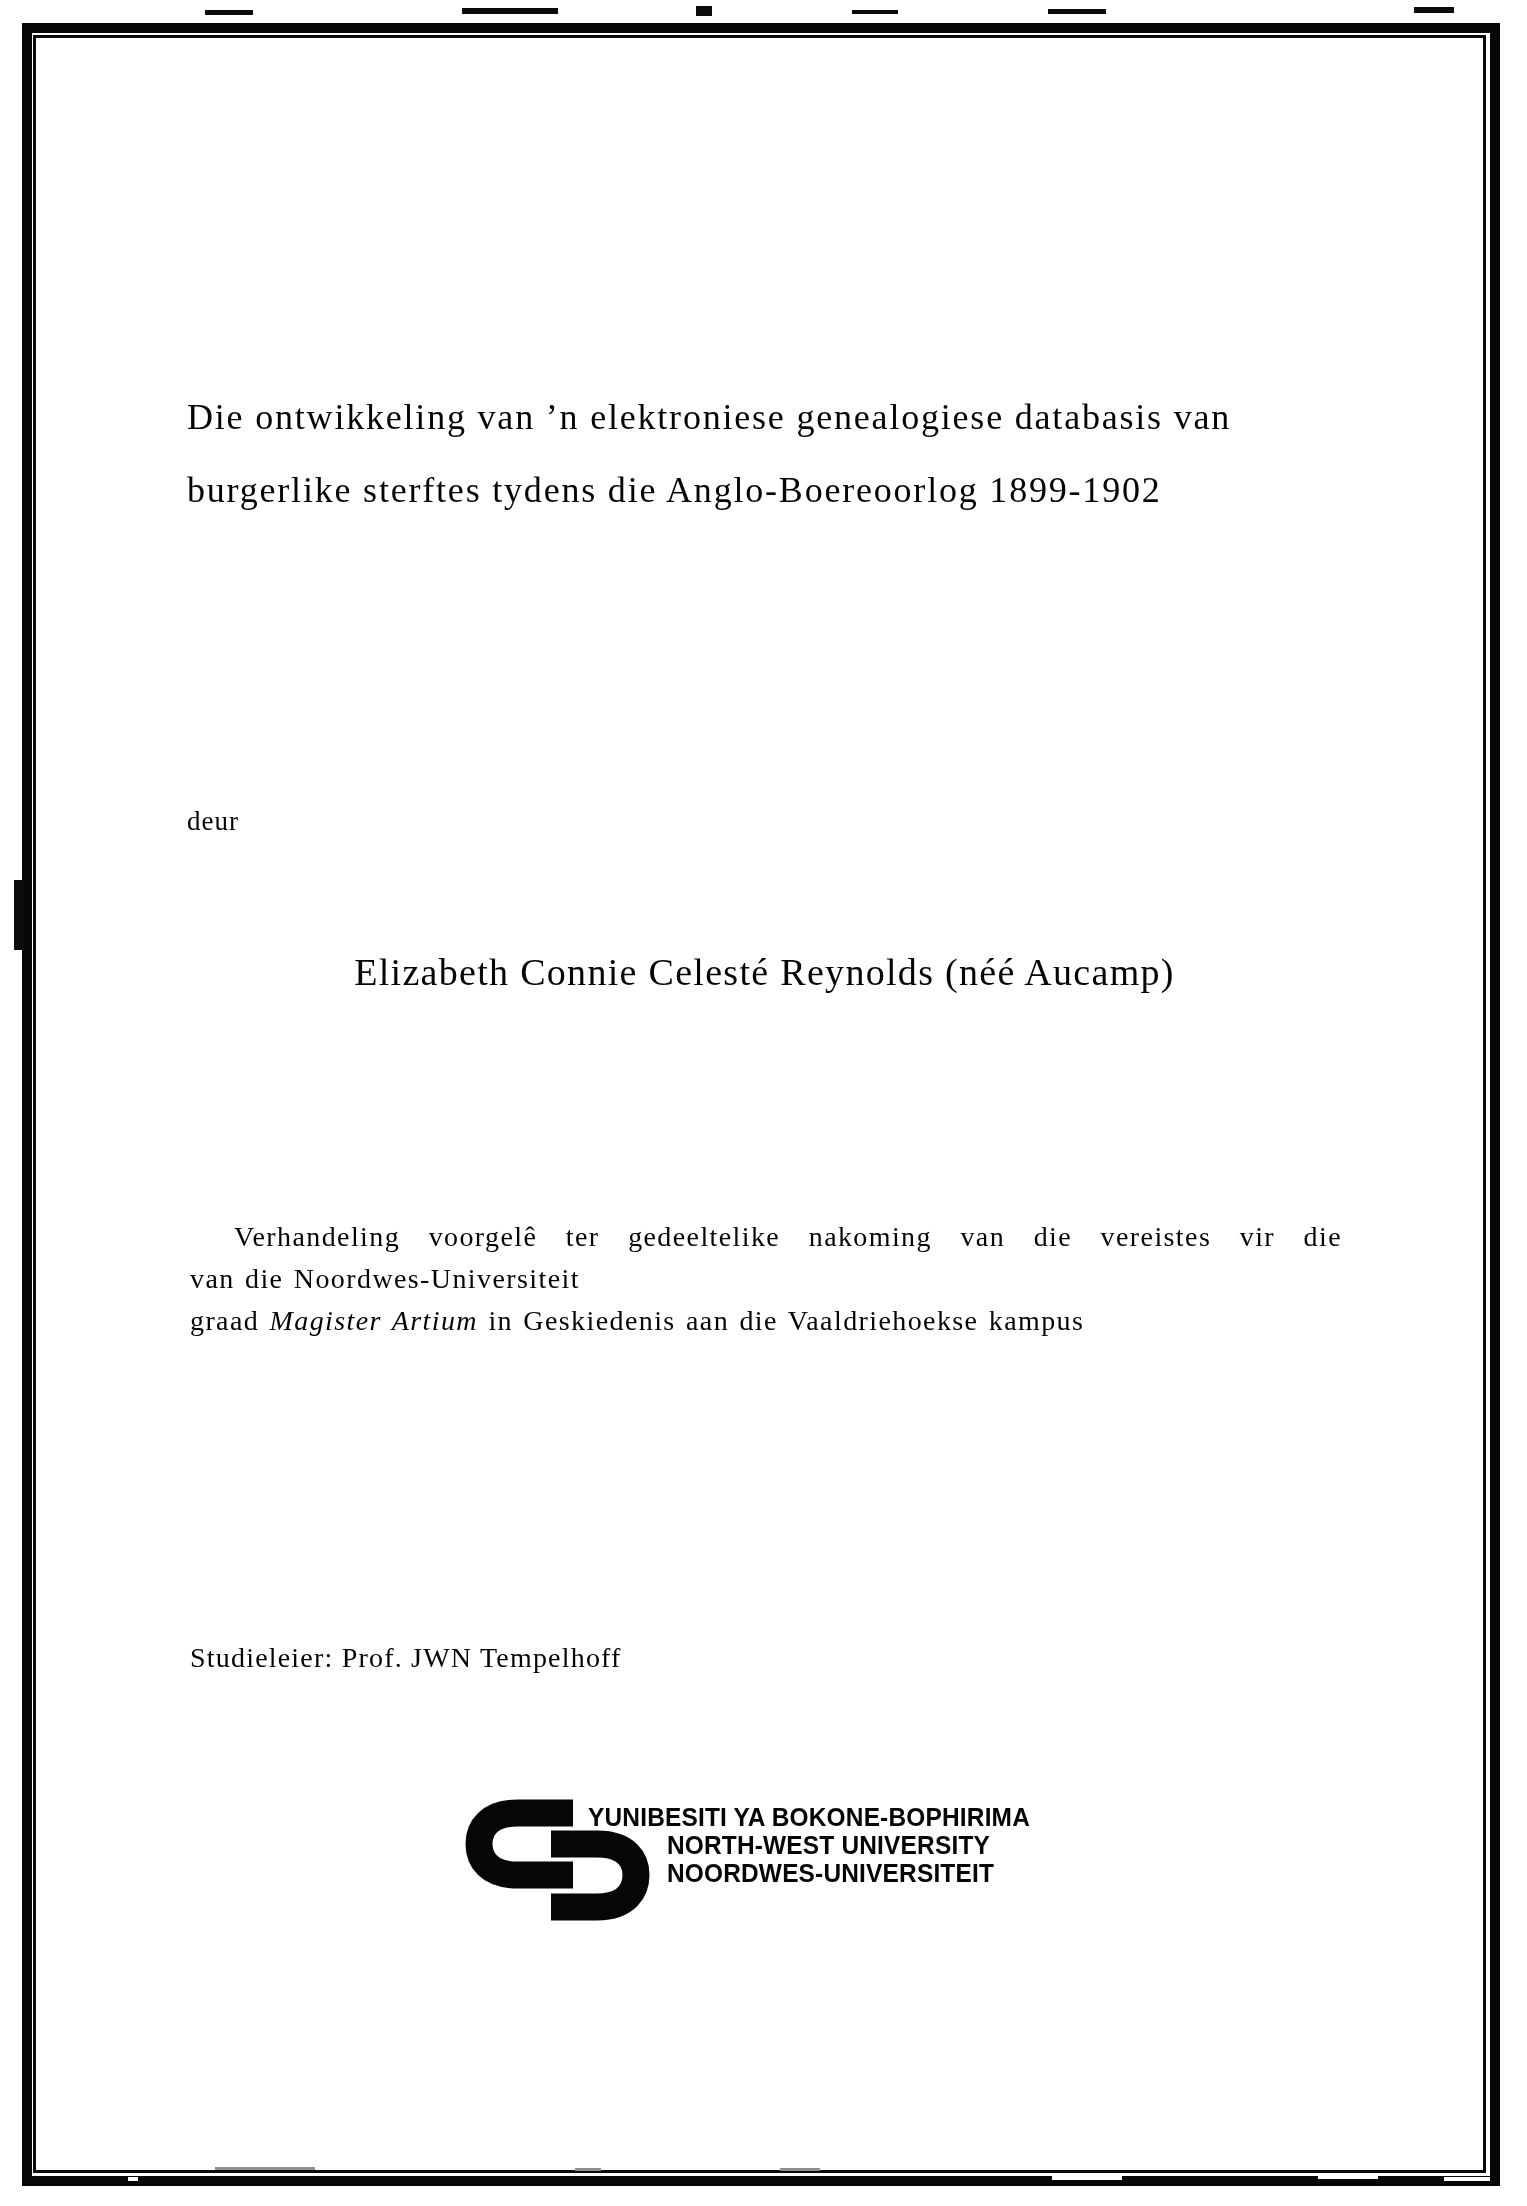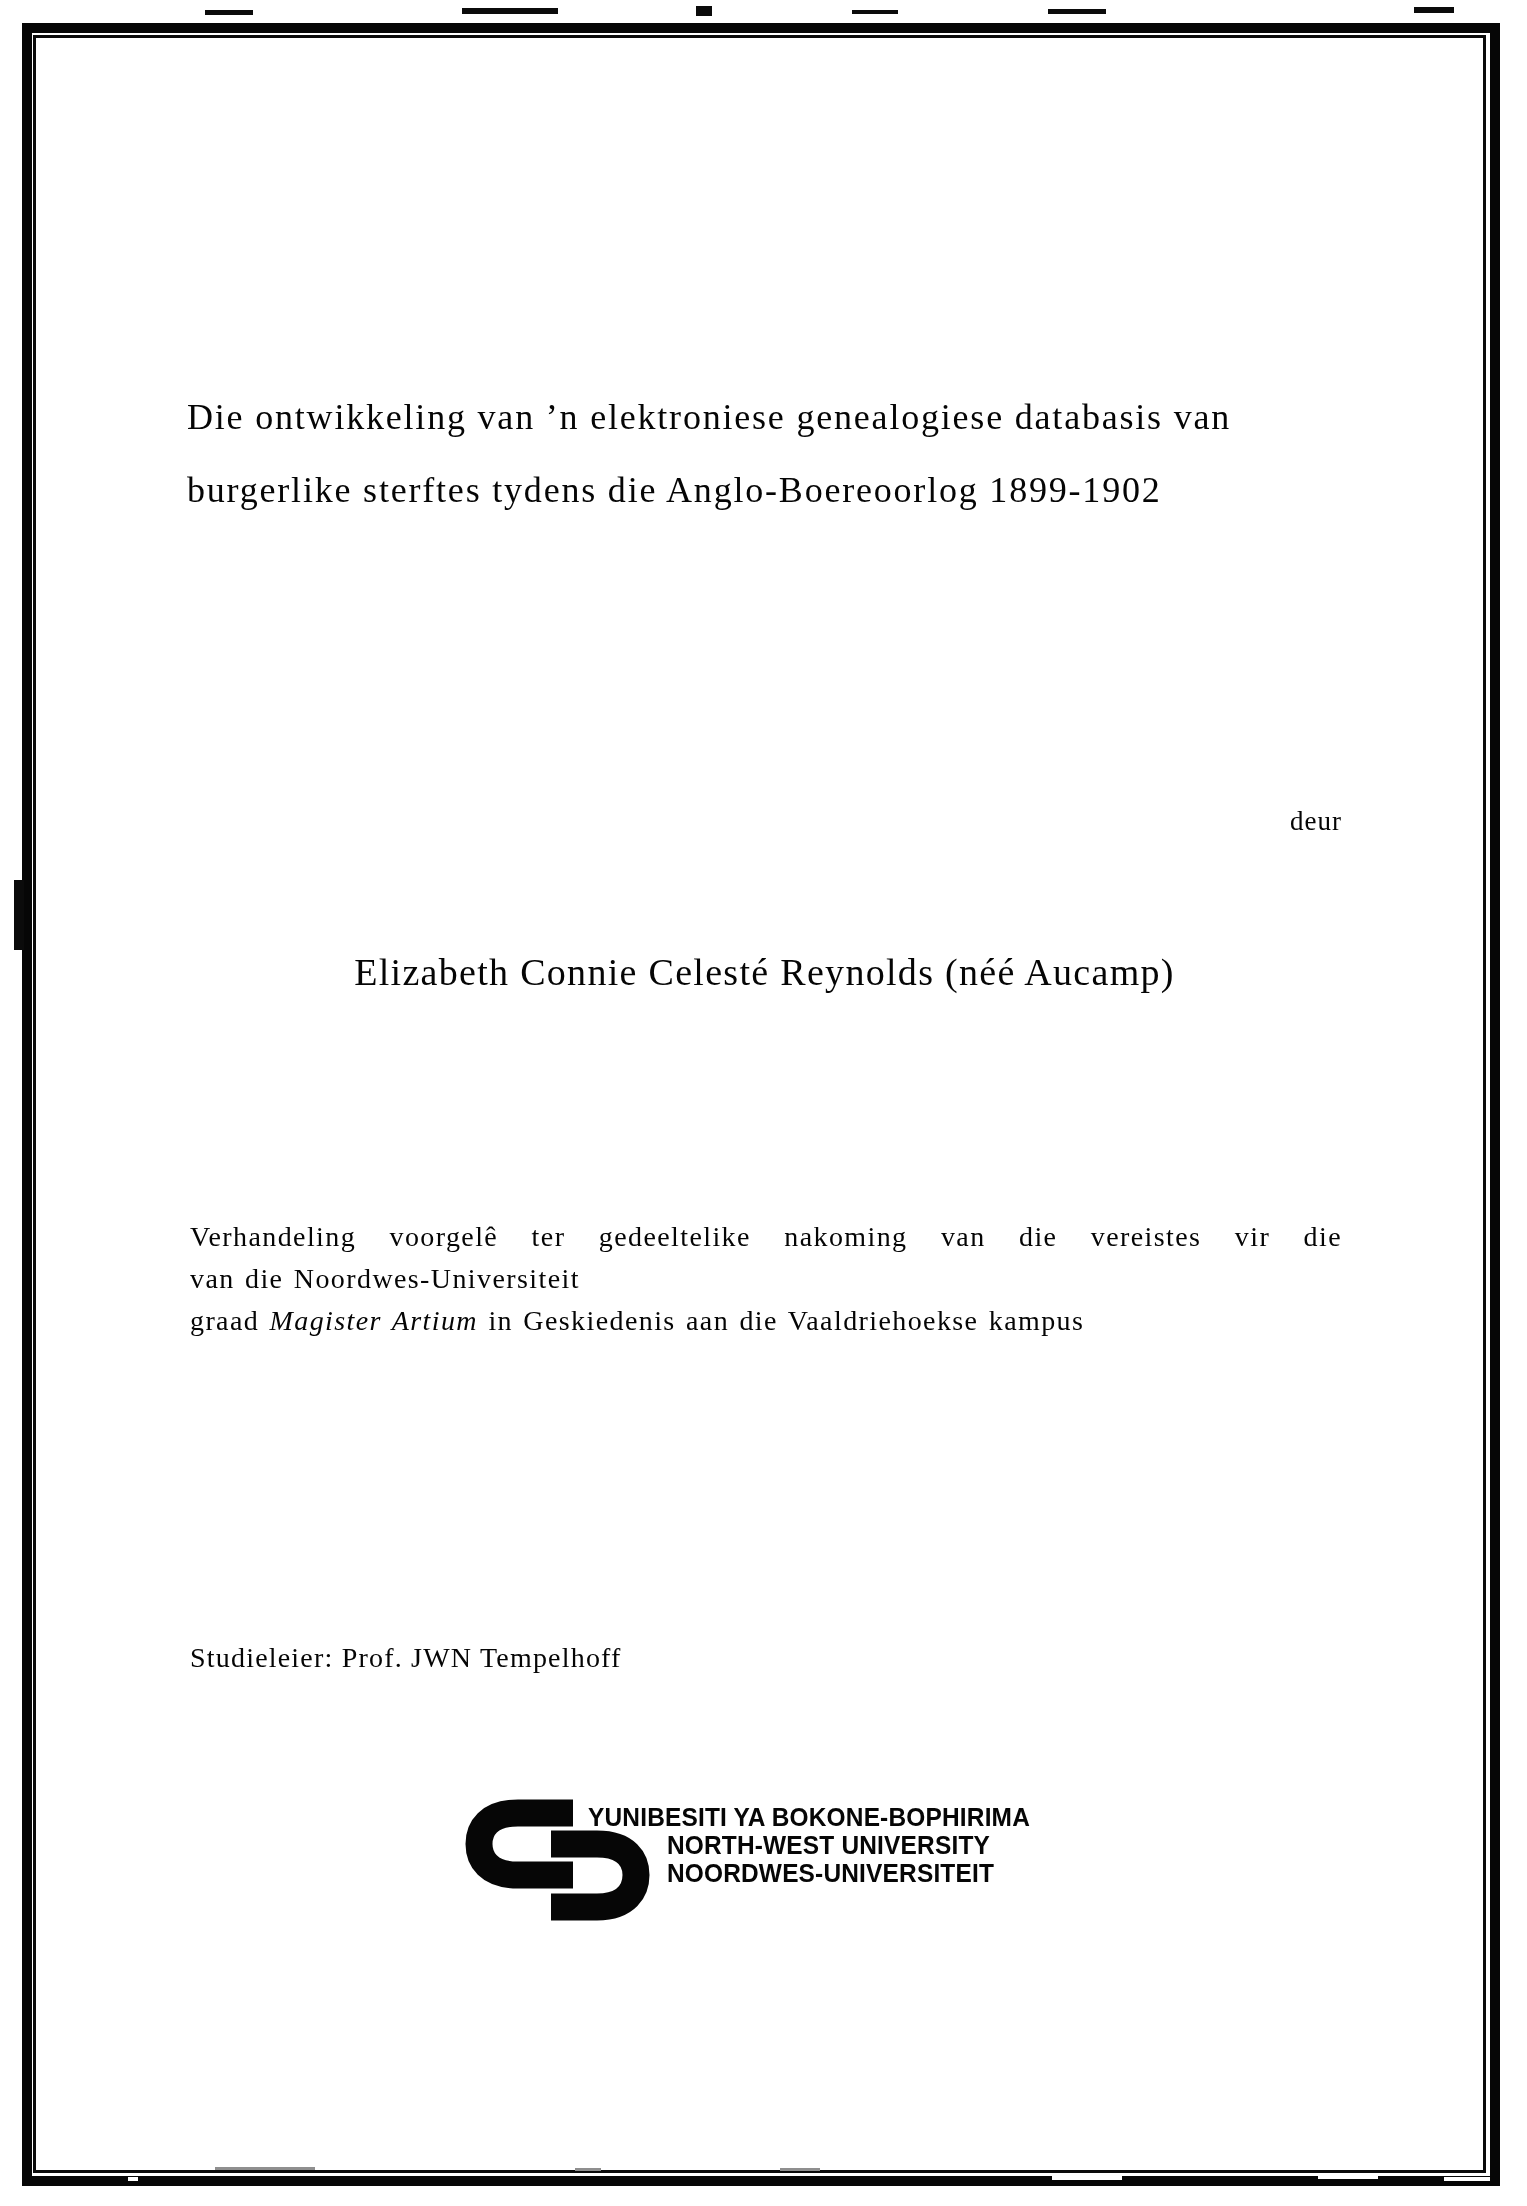--- a/index.html
+++ b/index.html
@@ -21,31 +21,31 @@
   .spk{position:absolute;background:#0b0b0b;}
   .nick{position:absolute;background:#ffffff;}
   .dash{position:absolute;background:#8f8f8f;}
   
   .title{
     position:absolute;left:187px;top:381px;width:1155px;
     font-size:36px;line-height:73px;letter-spacing:1.8px;
   }
   .deur{
     position:absolute;left:187px;top:806px;width:1155px;
-    text-align:right;font-size:27px;letter-spacing:1px;
+    text-align:left;font-size:27px;letter-spacing:1px;
   }
   .author{
     position:absolute;left:187px;top:950px;width:1155px;
     text-align:center;font-size:38px;letter-spacing:1.3px;
   }
   .note{
     position:absolute;left:190px;top:1216px;width:1152px;
     font-size:28px;line-height:42px;letter-spacing:1.4px;word-spacing:2px;
   }
-  .note .just{text-align:justify;text-align-last:justify;}
+  .note .just{text-align:justify;text-align-last:justify;margin-left:44px;}
   .em{font-style:italic;}
   .footer-block{
     position:absolute;left:190px;top:1638px;
     font-size:28px;line-height:40px;letter-spacing:1.2px;
   }
   
   .nwu{position:absolute;left:462px;top:1799px;width:660px;height:134px;}
   .nwu-mark{position:absolute;left:0;top:0;}
   .nwu-text{
     position:absolute;left:126px;top:4px;

